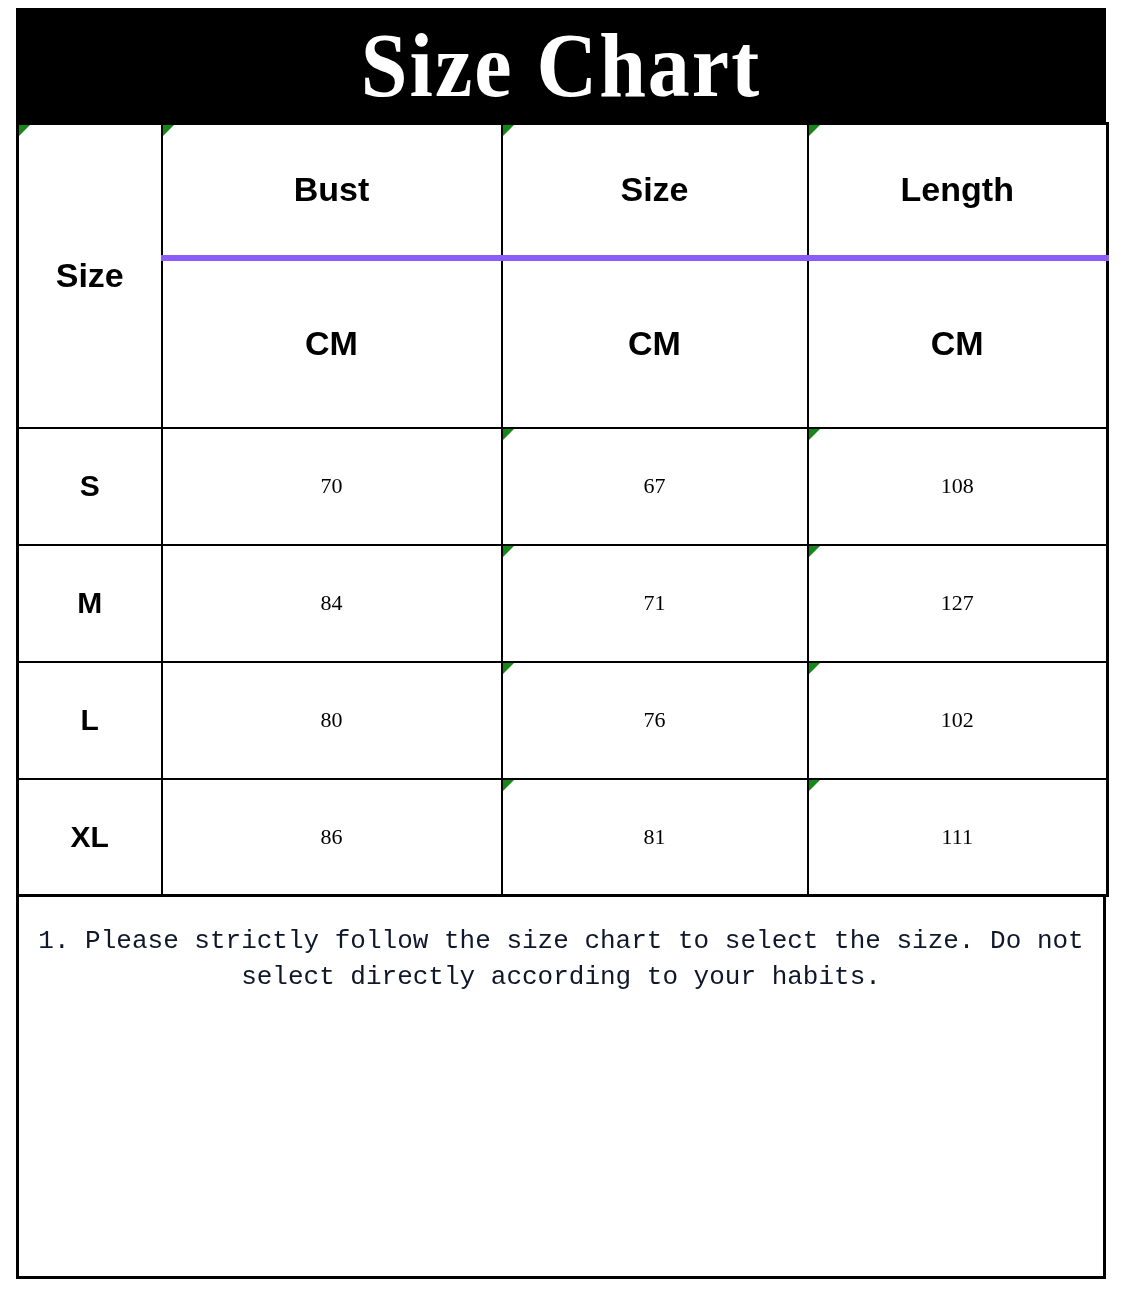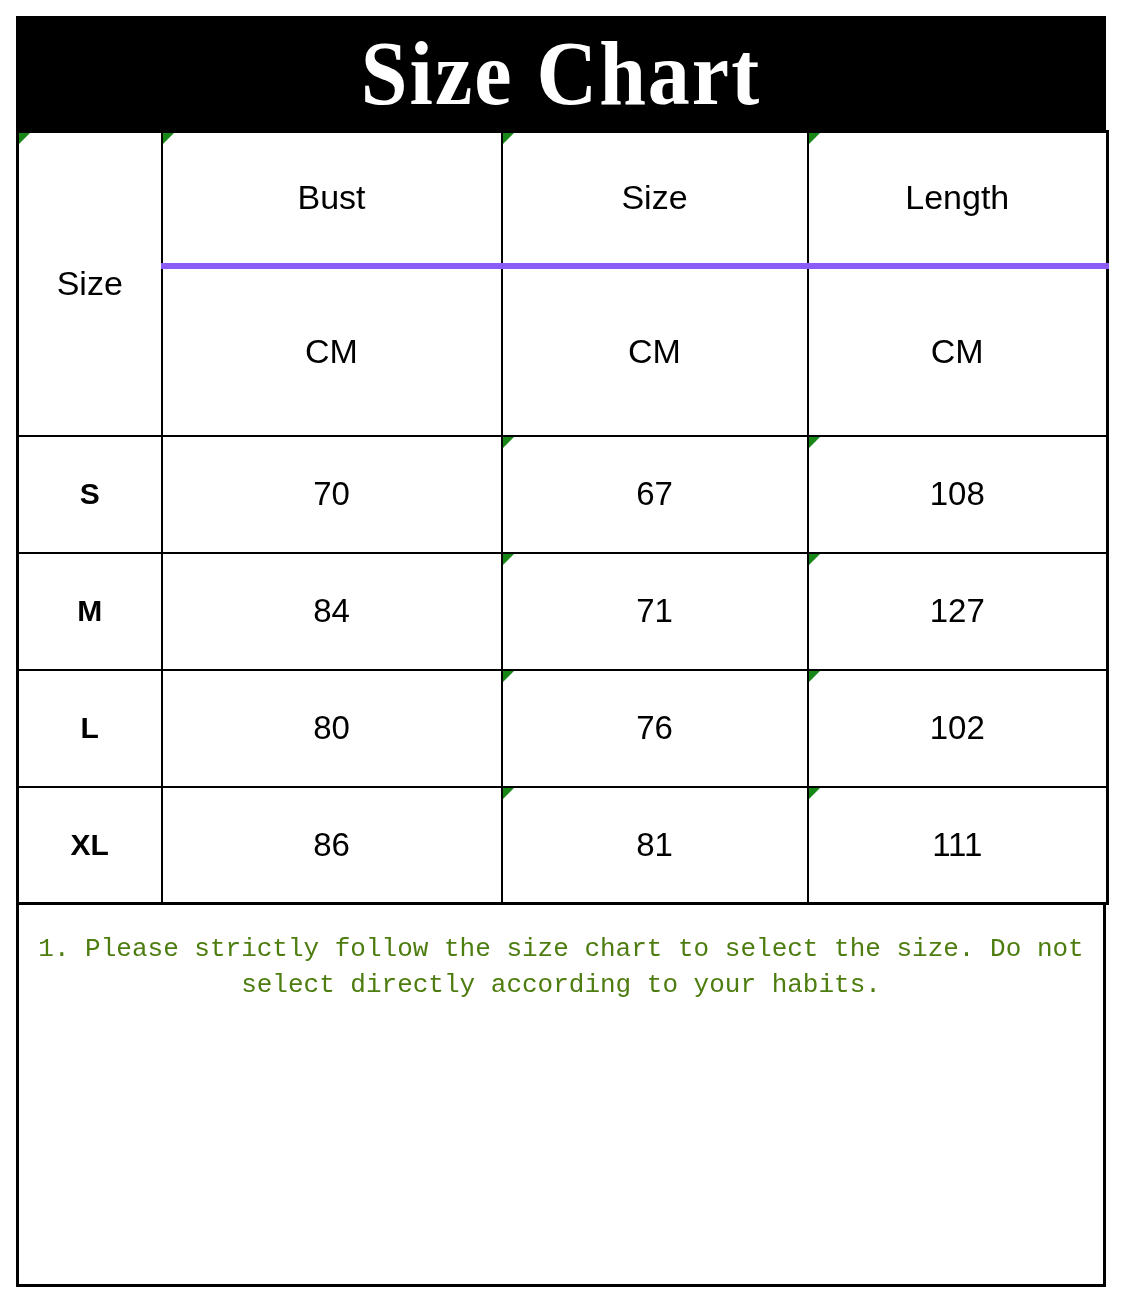--- a/index.html
+++ b/index.html
@@ -5,21 +5,21 @@
   html,body{margin:0;padding:0;background:#ffffff;}
   .page{
     position:relative;
     width:1124px;height:1302px;
     background:#ffffff;
     overflow:hidden;
     font-family:"Liberation Sans",sans-serif;
   }
   .frame{
     position:absolute;
-    left:16px;top:16px;
+    left:16px;top:8px;
     width:1090px;
   }
   
   .banner{
     height:114px;
     background:#000000;
     display:flex;align-items:center;justify-content:center;
   }
   .banner h1{
     margin:0;
@@ -45,50 +45,50 @@
     vertical-align:middle;
     position:relative;
     background:#ffffff;
   }
   .r-head1{height:134px;}
   .r-head2{height:170px;}
   .r-data{height:117px;}
   .r-head1 .measure-head{border-bottom:1px solid #000000;}
   .r-head2 .unit-cell{border-top:6px solid #8b5cf6;}
   .corner-cell, .measure-head, .unit-cell{
-    font-size:34px;font-weight:normal;color:#000000;
+    font-size:34px;font-weight:bold;color:#000000;
     font-family:"Liberation Sans",sans-serif;
   }
   .row-label{
     font-size:30px;font-weight:bold;color:#000000;
     font-family:"Liberation Sans",sans-serif;
   }
   .num-cell{
-    font-size:33px;color:#000000;
-    font-family:Liberation Sans, sans-serif;
+    font-size:22px;color:#000000;
+    font-family:Liberation Serif, serif;
   }
   
   .tri{
     position:absolute;top:0;left:0;
     width:0;height:0;
     border-top:11px solid #178817;
     border-right:11px solid transparent;
   }
   
   .notes{
     height:343px;
     border:3px solid #000000;
     border-top:none;
     background:#ffffff;
     padding:26px 6px 10px 6px;
     overflow:hidden;
   }
   .notes p{
     margin:0 0 36px 0;
-    color:#4d7c0f;
+    color:#0f172a;
     font-family:"Liberation Mono","DejaVu Sans Mono",monospace;
     font-size:26px;
     line-height:36px;
     text-align:center;
     white-space:pre-line;
   }
 </style>
 </head>
 <body>
 

